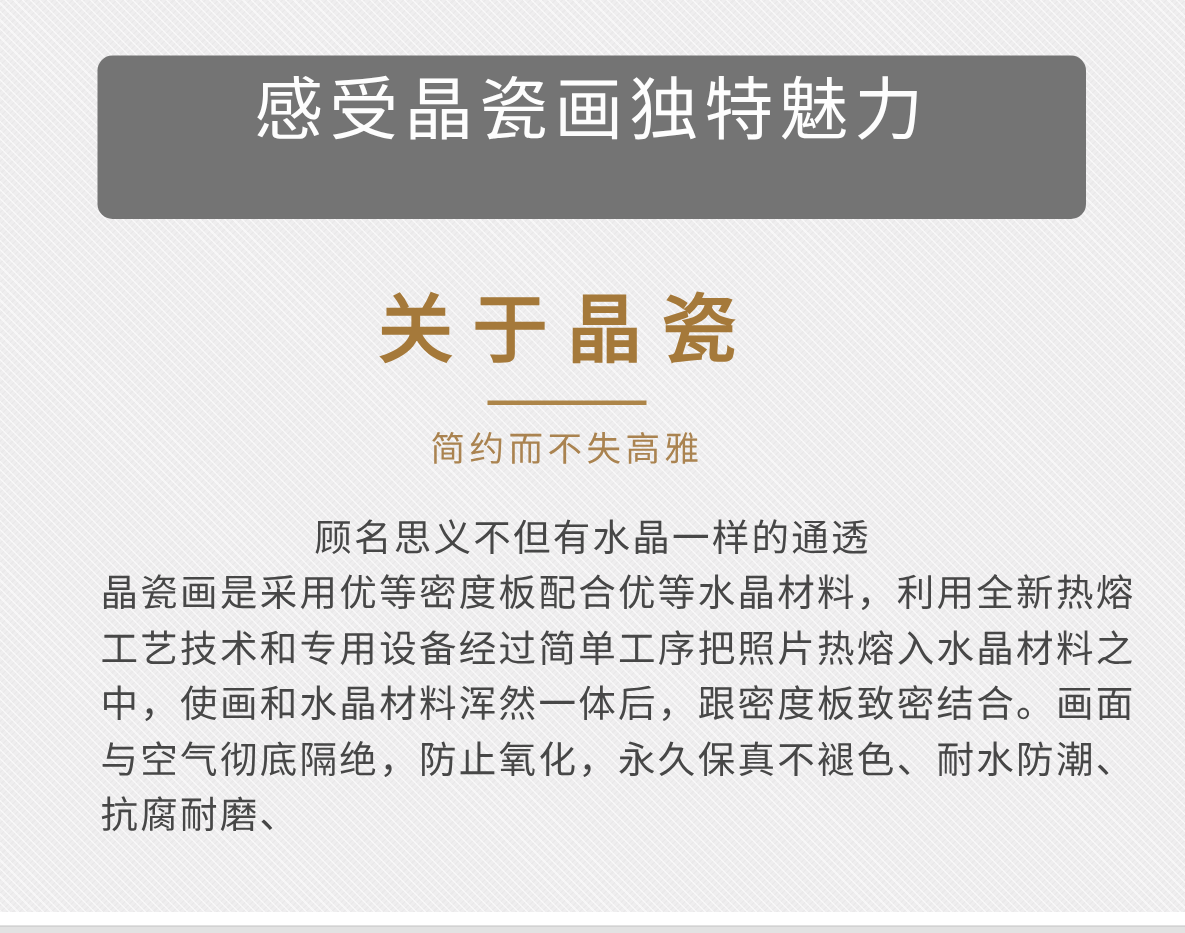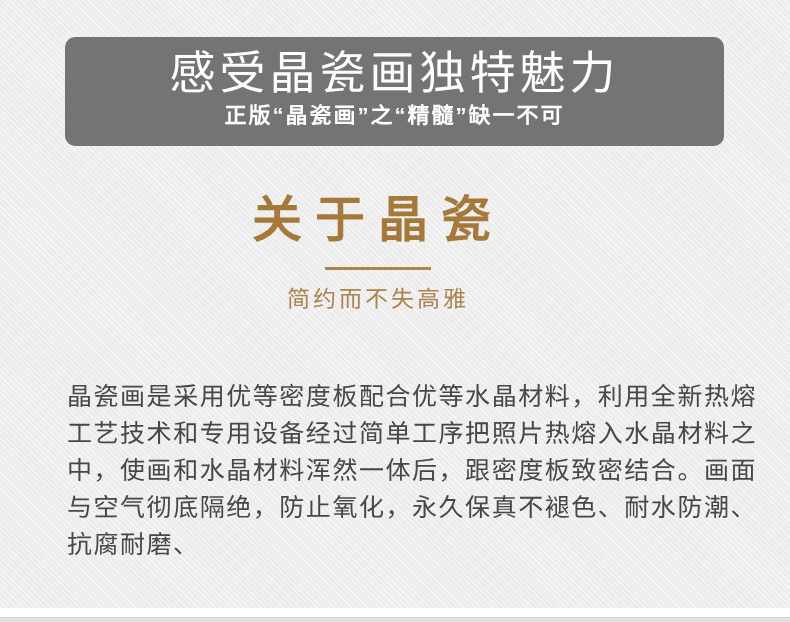--- a/index.html
+++ b/index.html
@@ -104,28 +104,28 @@
   }
 </style>
 </head>
 <body>
 
 <div class="page">
   <div class="card">
 
     <div class="banner">
       <div class="banner-title">感受晶瓷画独特魅力</div>
-      <div class="banner-subtitle">正版“晶瓷画”之“精髓”缺一不可</div>
     </div>
 
     <div class="about-head">
       <div class="about-title">关于晶瓷</div>
       <div class="about-divider"></div>
       <div class="about-subtitle">简约而不失高雅</div>
     </div>
 
+    <div class="para-lead">顾名思义不但有水晶一样的通透</div>
 
     <div class="para-body">晶瓷画是采用优等密度板配合优等水晶材料，利用全新热熔工艺技术和专用设备经过简单工序把照片热熔入水晶材料之中，使画和水晶材料浑然一体后，跟密度板致密结合。画面与空气彻底隔绝，防止氧化，永久保真不褪色、耐水防潮、抗腐耐磨、</div>
 
   </div>
 
   <div class="bottom-band"></div>
 </div>
 
 </body></html>

